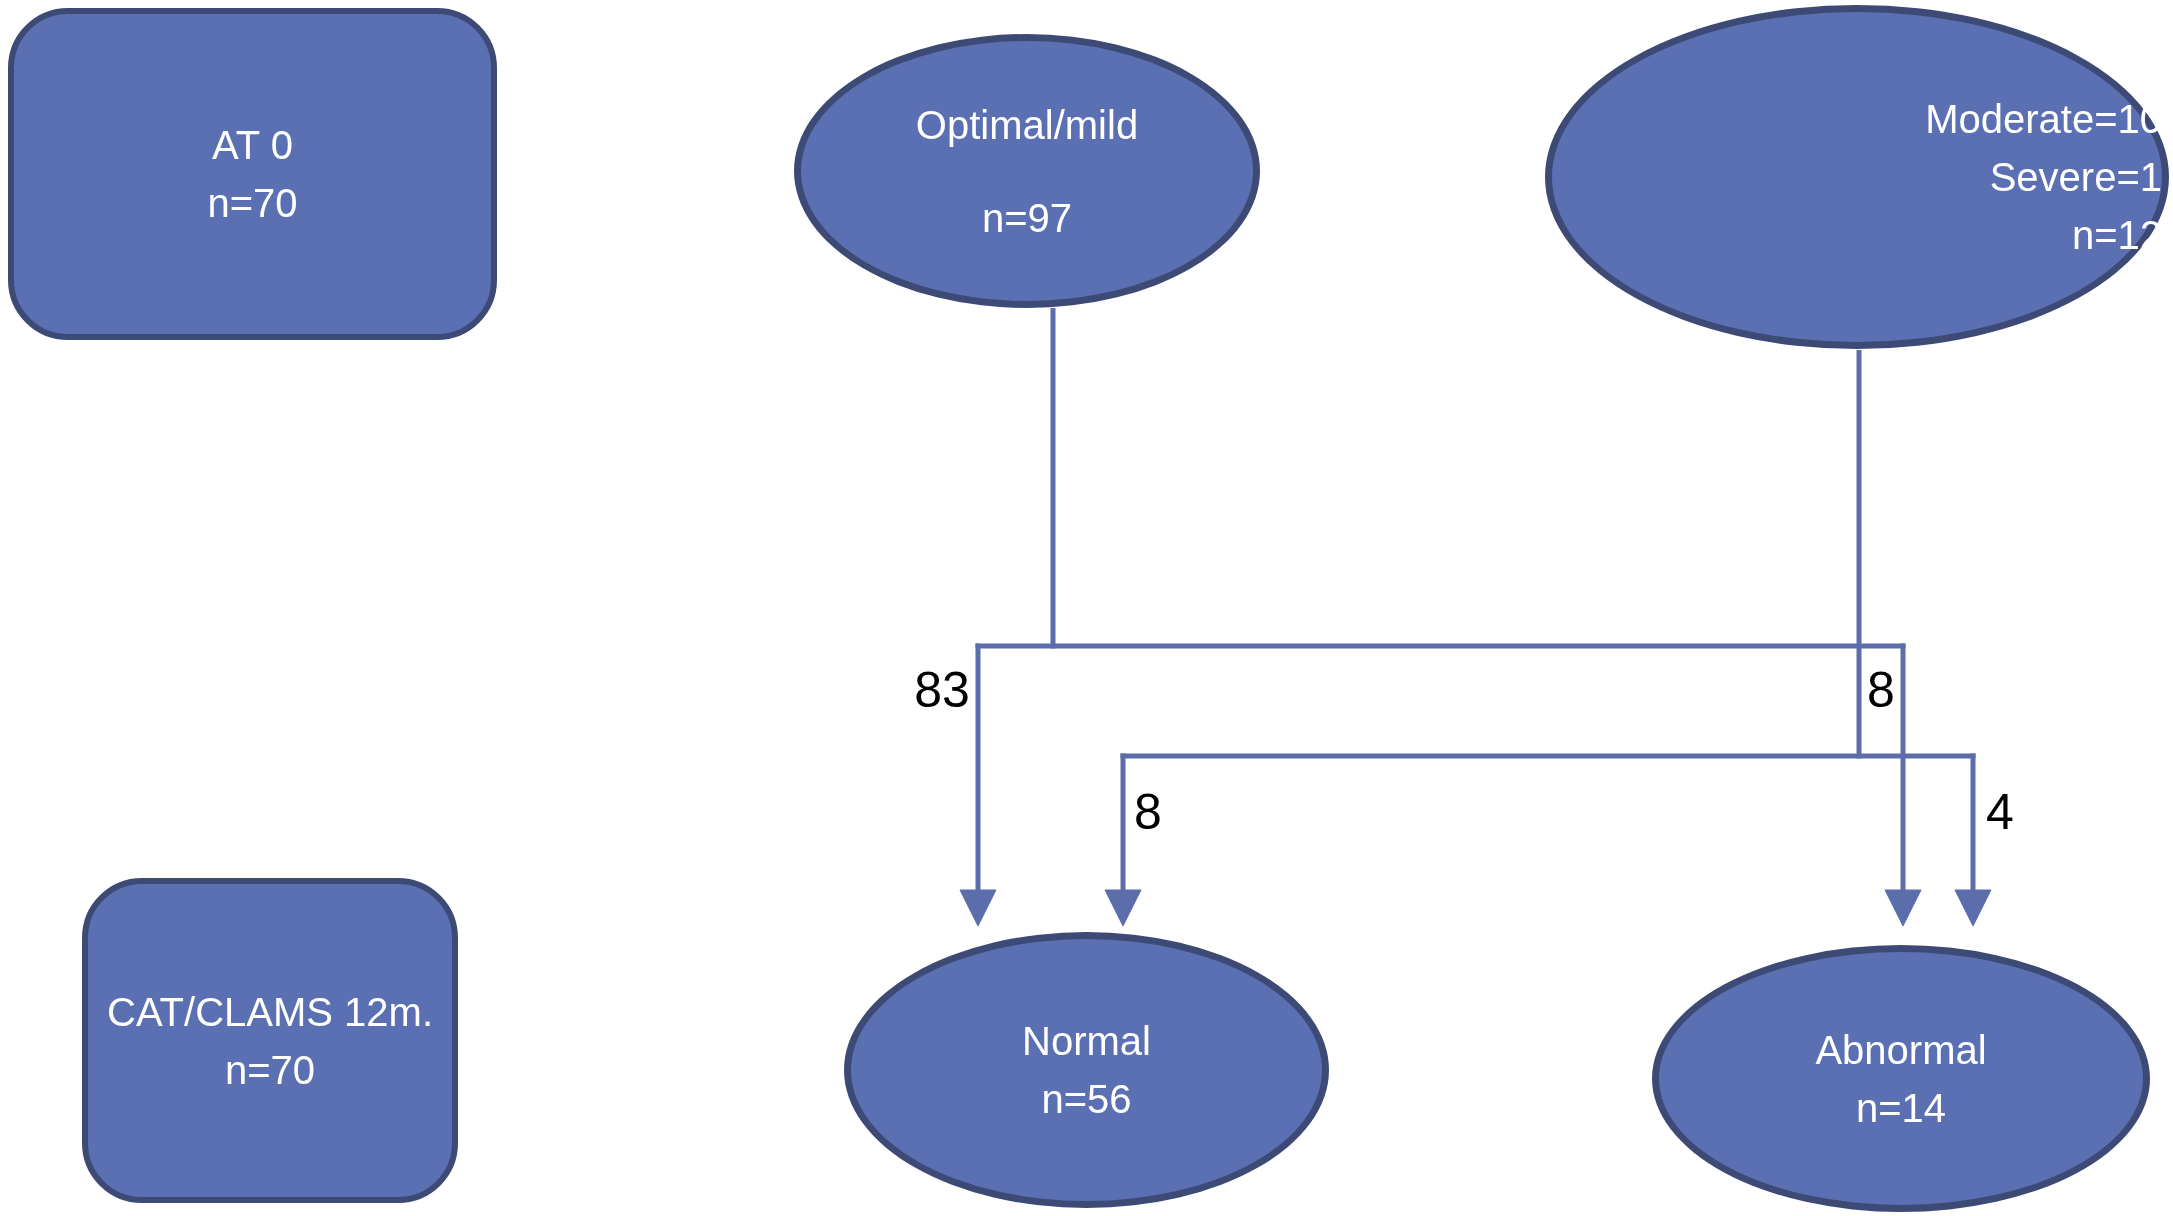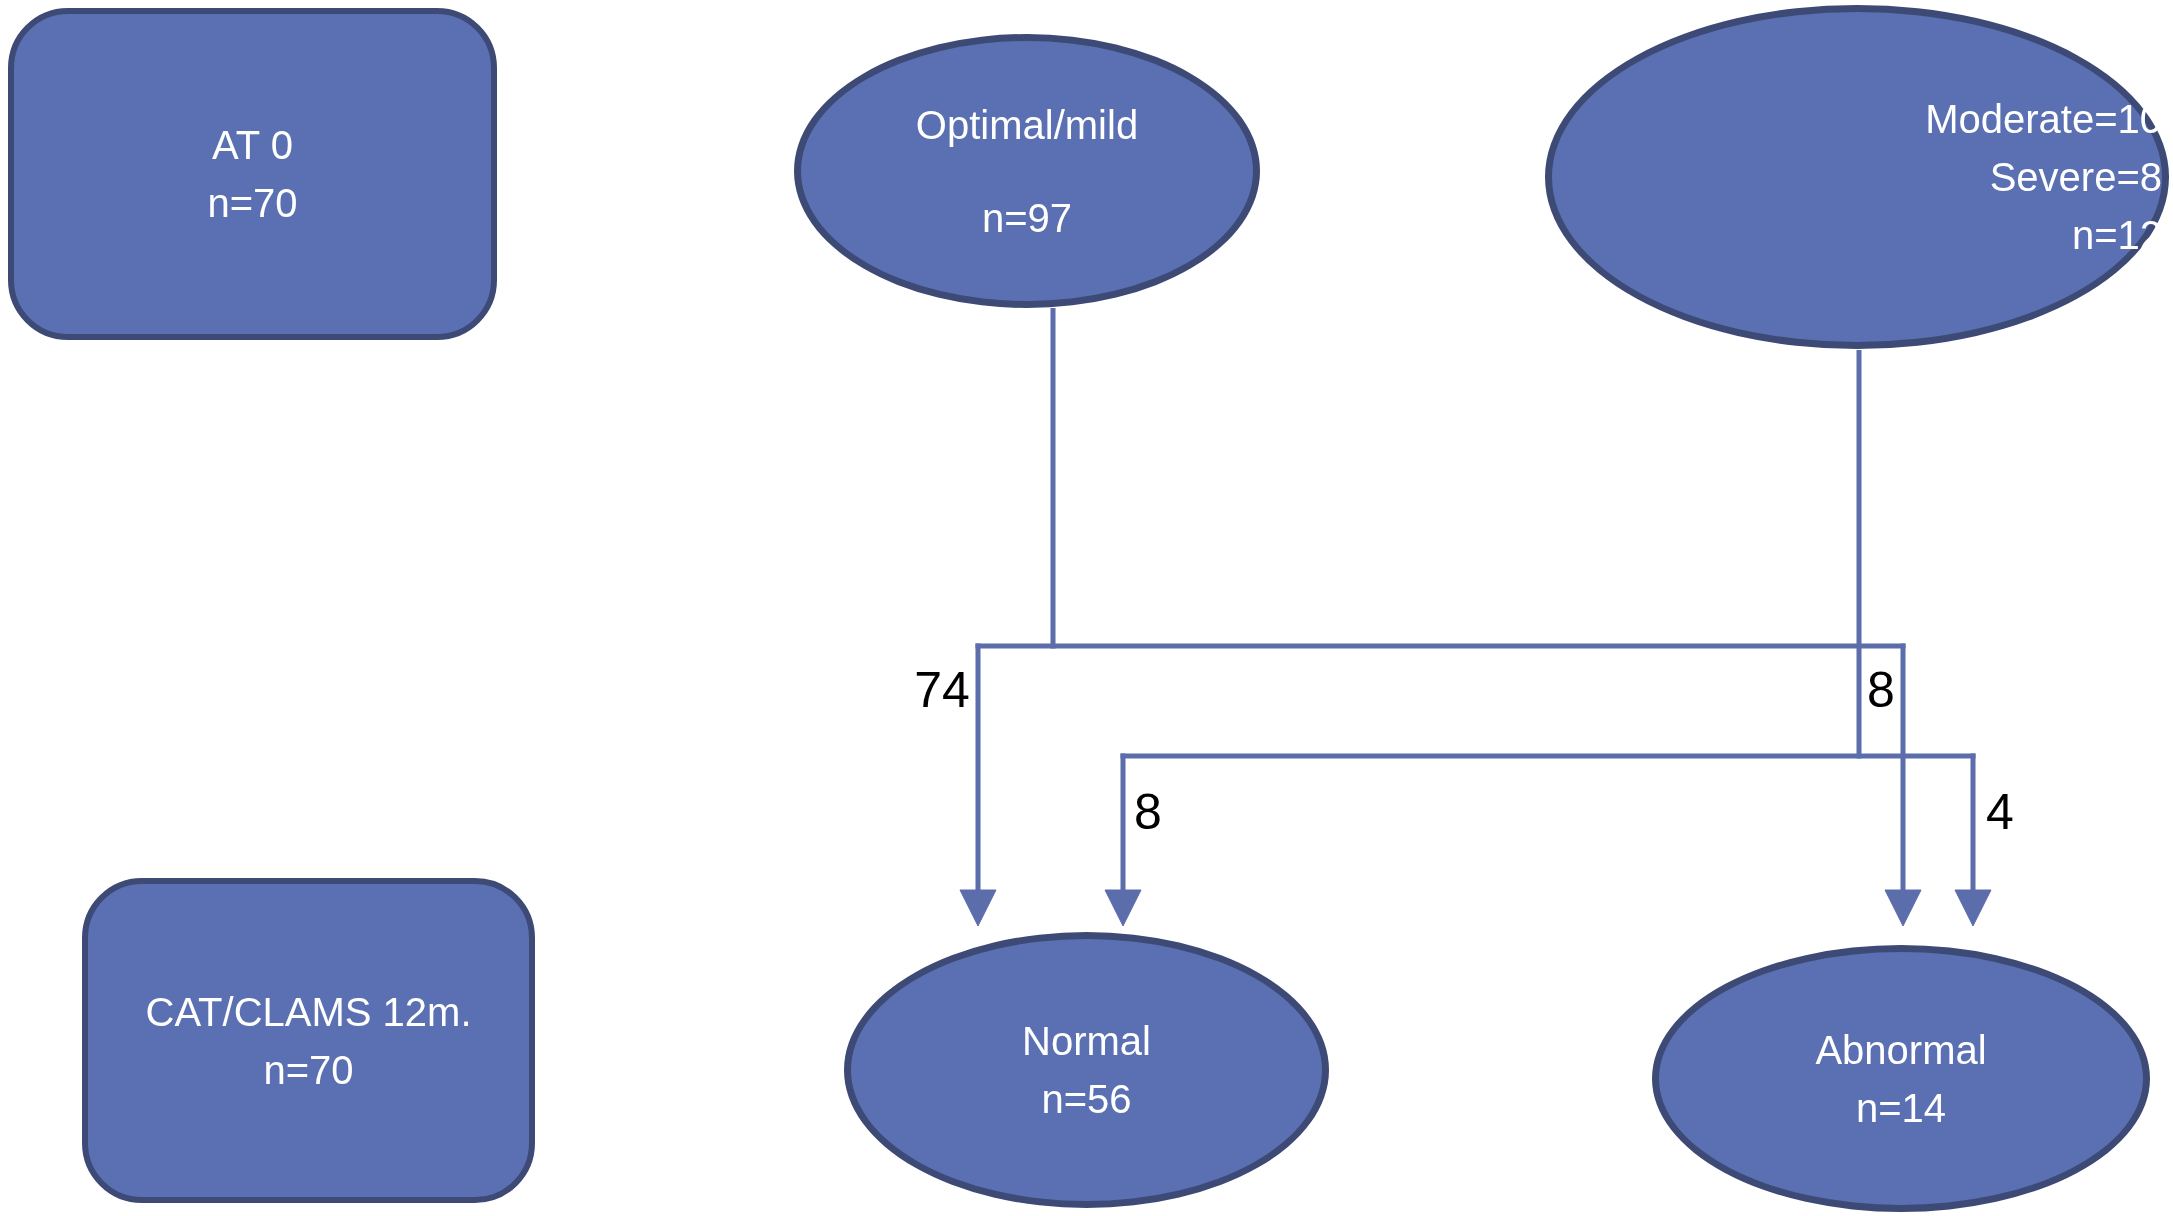--- a/index.html
+++ b/index.html
@@ -39,21 +39,21 @@
   .node.rect {
     border-radius: 60px;
     border-width: 6px;
   }
   .node.ellipse {
     border-radius: 50%;
   }
   .node--at0      { left: 8px;    top: 8px;   width: 489px; height: 332px; }
   .node--optimal  { left: 794px;  top: 34px;  width: 466px; height: 274px; gap: 35px; }
   .node--moderate { left: 1545px; top: 5px;   width: 624px; height: 344px; align-items: flex-end; }
-  .node--catclams { left: 82px;   top: 878px; width: 453px; height: 325px; border-radius: 52px; }
+  .node--catclams { left: 82px;   top: 878px; width: 376px; height: 325px; border-radius: 52px; }
   .node--normal   { left: 844px;  top: 932px; width: 485px; height: 276px; }
   .node--abnormal { left: 1652px; top: 945px; width: 498px; height: 267px; }
   .edge-label {
     position: absolute;
     transform: translate(-50%, -50%);
     color: var(--label-text, #000000);
     font-size: 50px;
     line-height: 50px;
     white-space: nowrap;
   }
@@ -104,32 +104,32 @@
     <div>n=70</div>
   </div>
 
   <div class="node ellipse node--optimal">
     <div>Optimal/mild</div>
     <div>n=97</div>
   </div>
 
   <div class="node ellipse node--moderate">
     <div>Moderate=10</div>
-    <div>Severe=8</div>
+    <div>Severe=1</div>
     <div>n=12</div>
   </div>
 
   <div class="node ellipse node--normal">
     <div>Normal</div>
     <div>n=56</div>
   </div>
 
   <div class="node ellipse node--abnormal">
     <div>Abnormal</div>
     <div>n=14</div>
   </div>
 
-  <div class="edge-label edge-label--48">74</div>
+  <div class="edge-label edge-label--48">83</div>
   <div class="edge-label edge-label--8a">8</div>
   <div class="edge-label edge-label--8b">8</div>
   <div class="edge-label edge-label--4">4</div>
 
 </div>
 
 </body></html>

